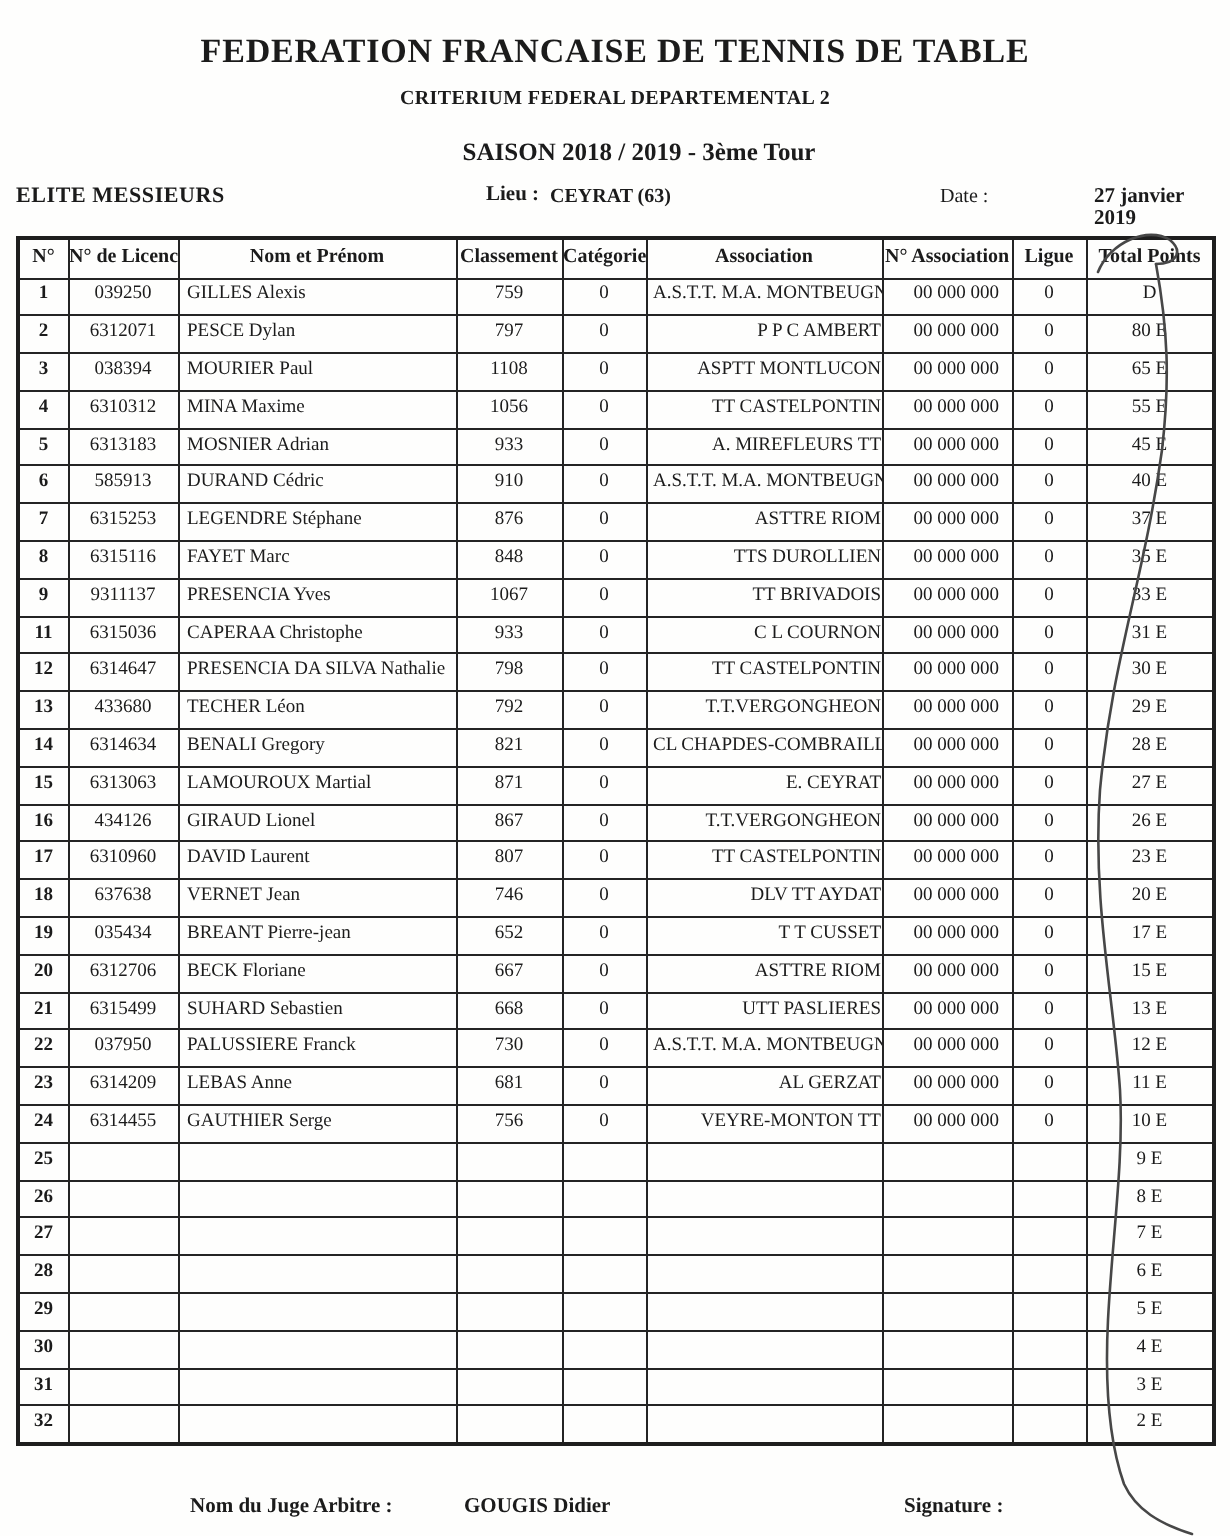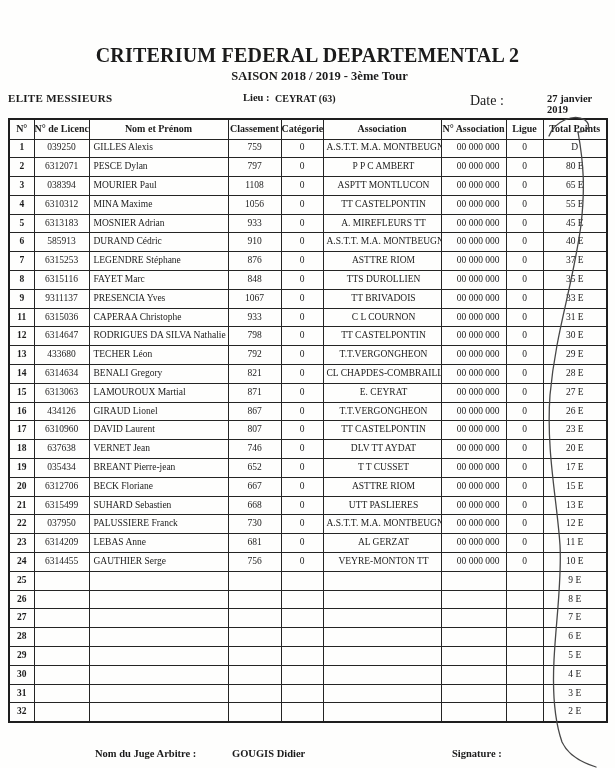--- a/index.html
+++ b/index.html
@@ -3,57 +3,58 @@
 <meta charset="utf-8">
 <style>
   html,body{margin:0;padding:0;background:#ffffff;}
   .page{
     position:relative;width:615px;height:768px;background:#fefefdf5;
     font-family:"Liberation Serif", serif;color:#1b1b1b;overflow:hidden;
   }
   .title1{position:absolute;top:16px;left:0;width:100%;text-align:center;
     font-size:17px;font-weight:bold;letter-spacing:.4px;}
   .title2{position:absolute;top:44px;left:0;width:100%;text-align:center;
-    font-size:20px;font-weight:bold;letter-spacing:.2px;}
+    font-size:10px;font-weight:bold;letter-spacing:.2px;}
   .title3{position:absolute;top:69px;left:12px;width:100%;text-align:center;
     font-size:12.5px;font-weight:bold;}
   .info-row{position:absolute;top:91px;left:0;width:100%;height:16px;}
   .elite{position:absolute;left:8px;top:1px;font-size:11px;font-weight:bold;letter-spacing:.3px;}
   .lieu-label{position:absolute;left:243px;top:1px;font-size:10.5px;font-weight:bold;}
   .lieu-value{position:absolute;left:275px;top:2px;font-size:10px;font-weight:bold;}
-  .date-label{position:absolute;left:470px;top:2px;font-size:14px;}
+  .date-label{position:absolute;left:470px;top:2px;font-size:10px;}
   .date-value{position:absolute;left:535px;top:1.5px;font-size:10.5px;font-weight:bold;margin-left:12px;}
   table.results{
     position:absolute;left:8px;top:118px;width:599px;
     border-collapse:collapse;table-layout:fixed;
     border:2px solid #1e1e1e;
   }
   table.results th, table.results td{
     border:1px solid #242424;overflow:hidden;white-space:nowrap;
     padding:0;line-height:1.05;vertical-align:middle;
   }
   table.results thead tr{height:20px;}
   table.results tbody tr{height:18.8px;}
   table.results th{font-size:10px;font-weight:bold;text-align:center;}
   table.results td{font-size:9.5px;text-align:center;}
   table.results td.c0{font-weight:bold;}
   table.results td.c2{text-align:left;padding-left:4px;margin-left:24px;}
-  table.results td.c5{text-align:center;padding-left:3px;}
+  table.results td.c5{text-align:right;padding-left:3px;}
   table.results td.c6{text-align:right;padding-right:6px;}
   .footer-row{position:absolute;top:748px;left:0;width:100%;height:18px;}
   .judge-label{position:absolute;left:95px;top:0;font-size:10.5px;font-weight:bold;}
   .judge-name{position:absolute;left:232px;top:0;font-size:10.5px;font-weight:bold;}
   .sig-label{position:absolute;left:452px;top:0;font-size:10.5px;font-weight:bold;}
   svg.pen{position:absolute;left:0;top:0;pointer-events:none;}
 </style>
 </head>
 <body>
 
 <div class="page">
 
+  <div class="title1">FEDERATION FRANCAISE DE TENNIS DE TABLE</div>
   <div class="title2">CRITERIUM FEDERAL DEPARTEMENTAL 2</div>
   <div class="title3">SAISON 2018 / 2019 - 3ème Tour</div>
 
   <div class="info-row">
     <span class="elite">ELITE MESSIEURS</span>
     <span class="lieu-label">Lieu :</span>
     <span class="lieu-value">CEYRAT (63)</span>
     <span class="date-label">Date :</span>
     <span class="date-value">27 janvier 2019</span>
   </div>
@@ -190,21 +191,21 @@
           <td class="c3">933</td>
           <td class="c4">0</td>
           <td class="c5">C L COURNON</td>
           <td class="c6">00 000 000</td>
           <td class="c7">0</td>
           <td class="c8">31 E</td>
         </tr>
         <tr>
           <td class="c0">12</td>
           <td class="c1">6314647</td>
-          <td class="c2">RODRIGUES DA SILVA Nathalie</td>
+          <td class="c2">PRESENCIA DA SILVA Nathalie</td>
           <td class="c3">798</td>
           <td class="c4">0</td>
           <td class="c5">TT CASTELPONTIN</td>
           <td class="c6">00 000 000</td>
           <td class="c7">0</td>
           <td class="c8">30 E</td>
         </tr>
         <tr>
           <td class="c0">13</td>
           <td class="c1">433680</td>

